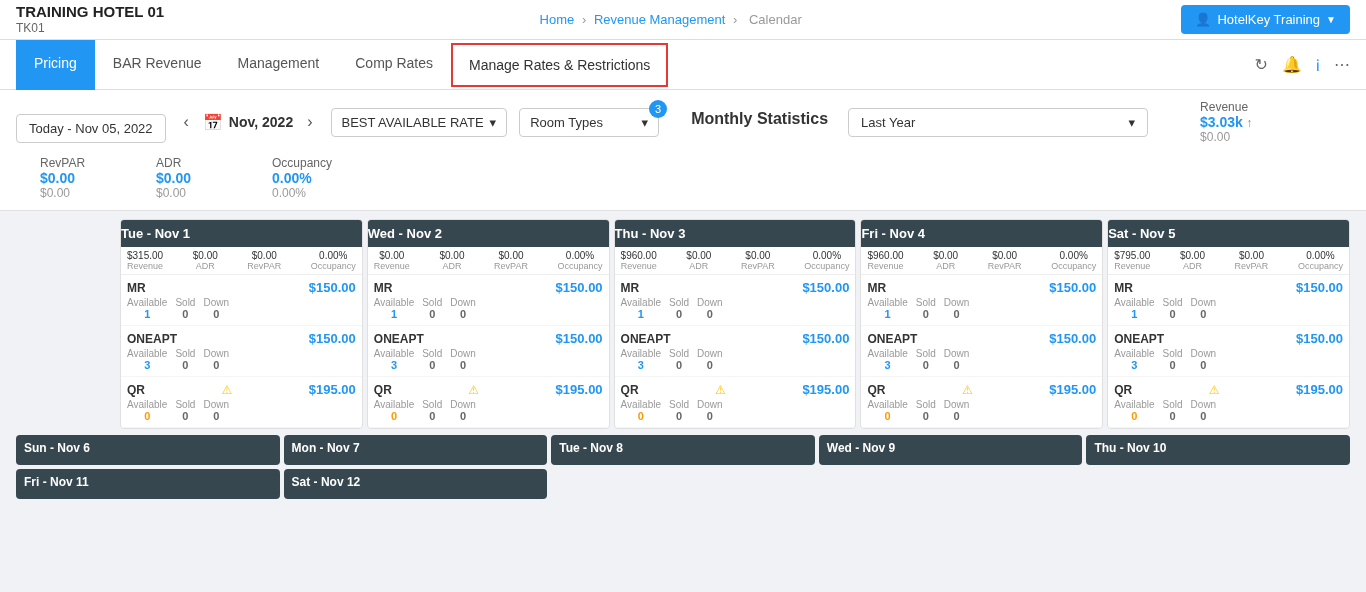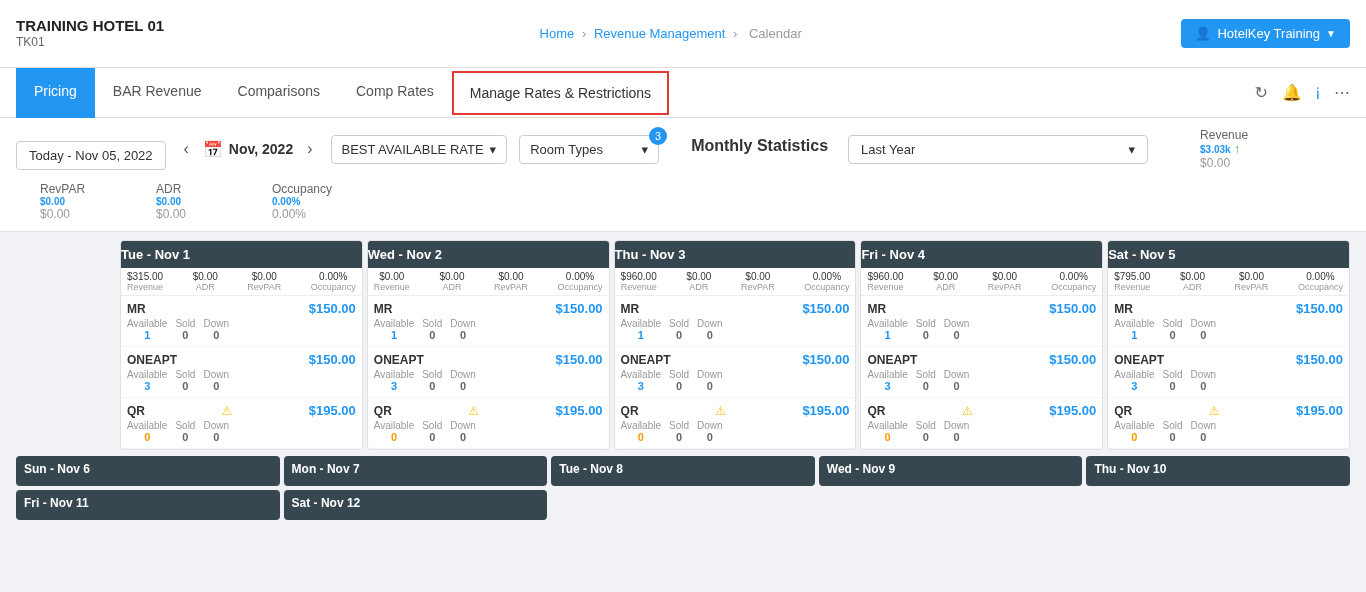--- a/index.html
+++ b/index.html
@@ -6,21 +6,21 @@
     body { font-family: Arial, sans-serif; font-size: 12px; background: #f0f2f5; color: #333; overflow-x: hidden; }
 
     
     .top-header {
       background: #fff;
       border-bottom: 1px solid #ddd;
       padding: 8px 16px;
       display: flex;
       align-items: center;
       justify-content: space-between;
-      height: 68px;
+      height: 40px;
     }
     .hotel-info { line-height: 1.3; }
     .hotel-name { font-weight: bold; font-size: 15px; color: #222; }
     .hotel-code { font-size: 12px; color: #666; }
     .breadcrumb { font-size: 13px; color: #555; }
     .breadcrumb a { color: #2196F3; text-decoration: none; }
     .breadcrumb span { color: #999; margin: 0 4px; }
     .user-btn {
       background: #2196F3;
       color: #fff;
@@ -154,21 +154,21 @@
       cursor: pointer;
       display: flex;
       align-items: center;
       justify-content: space-between;
     }
     .stat-item {
       margin-left: 24px;
       min-width: 80px;
     }
     .stat-label { font-size: 12px; color: #666; }
-    .stat-value { font-size: 10px; color: #2196F3; font-weight: bold; }
+    .stat-value { font-size: 14px; color: #2196F3; font-weight: bold; }
     .stat-value.up::after { content: ' ↑'; color: #4CAF50; font-size: 12px; }
     .stat-sub { font-size: 12px; color: #999; }
 
     
     .calendar-area {
       padding: 8px 16px 16px 16px;
       background: #f0f2f5;
       overflow-x: auto;
     }
     .empty-cell {
@@ -261,21 +261,21 @@
 </div>
 
 <div class="tabs-bar">
   <div class="tab active">
     <span>Pricing</span>
   </div>
   <div class="tab">
     <span>BAR Revenue</span>
   </div>
   <div class="tab">
-    <span>Comparisons</span>
+    <span>Management</span>
   </div>
   <div class="tab">
     <span>Comp Rates</span>
   </div>
   <div class="tab highlighted" style="border: 2px solid #e53935; padding: 0 16px; height: 44px; display: flex; align-items: center;">
     <span>Manage Rates &amp; Restrictions</span>
   </div>
   <div class="tabs-right">
     <span style="font-size:16px;">↻</span>
     <span style="font-size:16px;">🔔</span>

